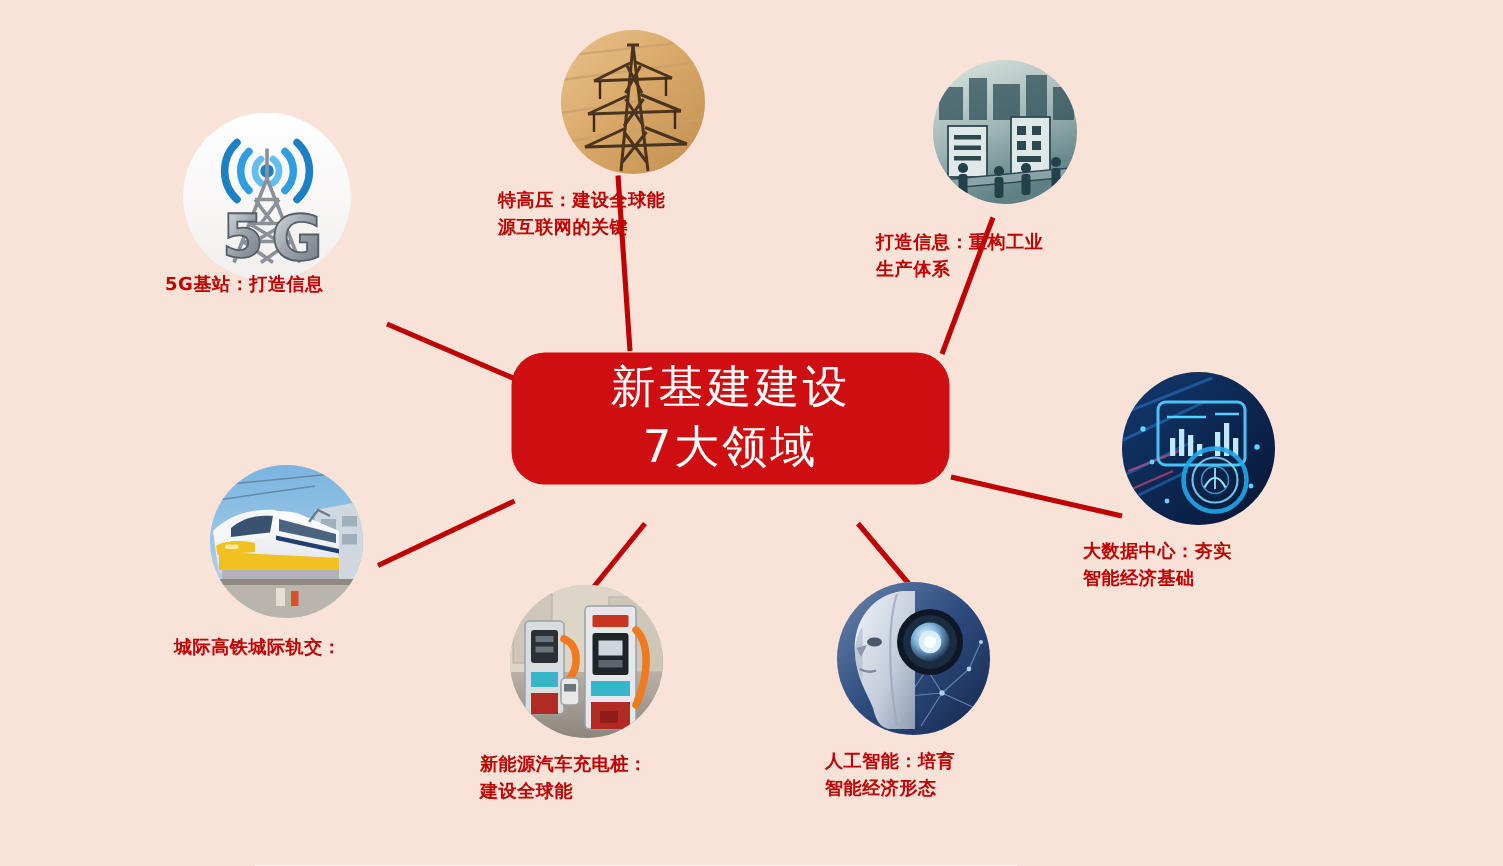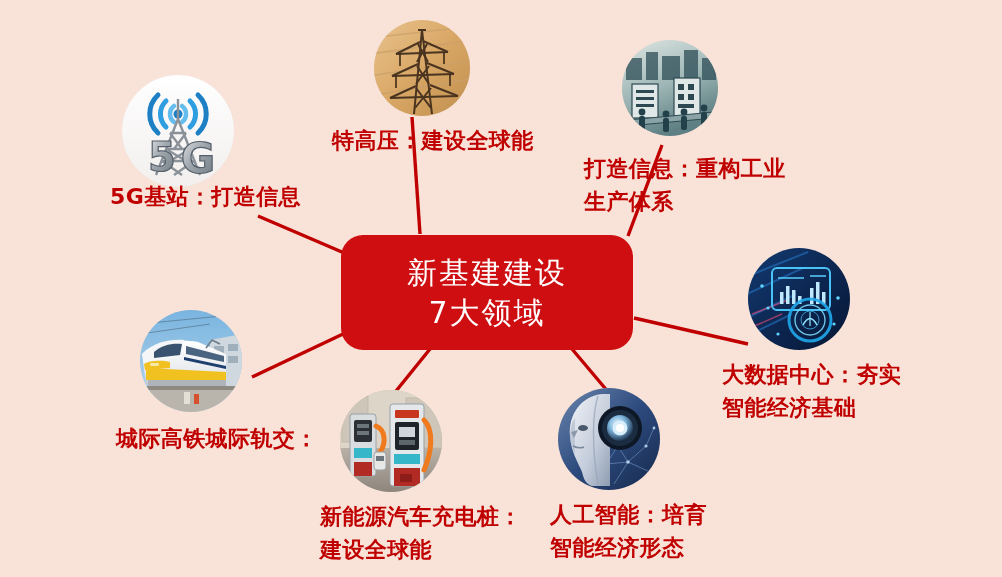--- a/index.html
+++ b/index.html
@@ -23,21 +23,21 @@
     width: 1002px;
     height: 577px;
     pointer-events: none;
   }
   
   .hub {
     position: absolute;
     left: 341px;
     top: 235px;
     width: 292px;
-    height: 115px;
+    height: 88px;
     background: #ce0e10;
     border-radius: 22px;
     display: flex;
     flex-direction: column;
     align-items: center;
     justify-content: center;
     color: #ffffff;
     z-index: 5;
   }
   .hub-line {
@@ -51,21 +51,21 @@
   .thumb {
     position: absolute;
     border-radius: 50%;
     overflow: hidden;
     background: #e9d9d0;
   }
   .thumb > svg { display: block; width: 100%; height: 100%; }
   .label {
     position: absolute;
     color: #c00000;
-    font-size: 22px;
+    font-size: 12px;
     font-weight: bold;
     line-height: 1.5;
     white-space: nowrap;
     letter-spacing: 0.4px;
   }
 </style>
 </head>
 <body>
 
 <div id="canvas">
@@ -185,20 +185,21 @@
         <g stroke="#3d2a18" stroke-width="1.6">
           <line x1="26" y1="34" x2="26" y2="46"></line>
           <line x1="70" y1="32" x2="70" y2="44"></line>
           <line x1="22" y1="56" x2="22" y2="68"></line>
           <line x1="76" y1="54" x2="76" y2="66"></line>
         </g>
       </svg>
     </div>
     <div class="label" style="left:332px; top:124px;">
       <div>特高压：建设全球能</div>
+      <div>源互联网的关键</div>
     </div>
   </div>
 
   <div class="node">
     <div class="thumb" style="left:622px; top:40px; width:96px; height:96px;">
       <svg viewBox="0 0 96 96" xmlns="http://www.w3.org/2000/svg">
         <defs>
           <linearGradient id="gfac" x1="0" y1="0" x2="0.4" y2="1">
             <stop offset="0" stop-color="#dfe7e4"></stop>
             <stop offset="0.55" stop-color="#9fb7b6"></stop>

